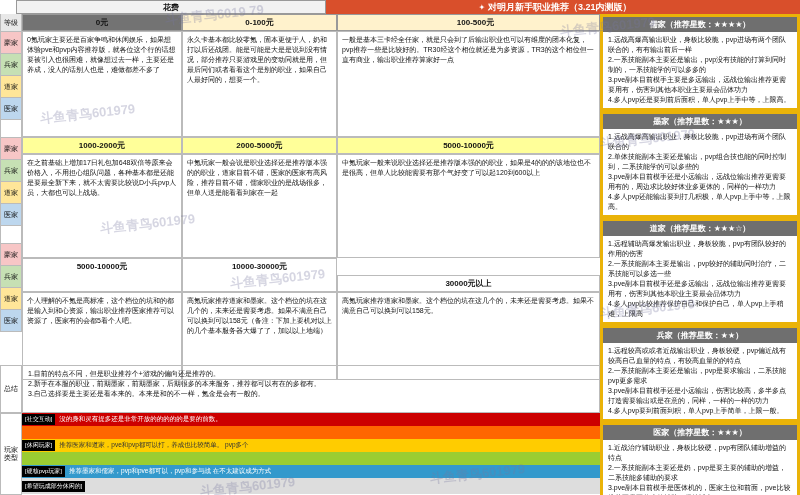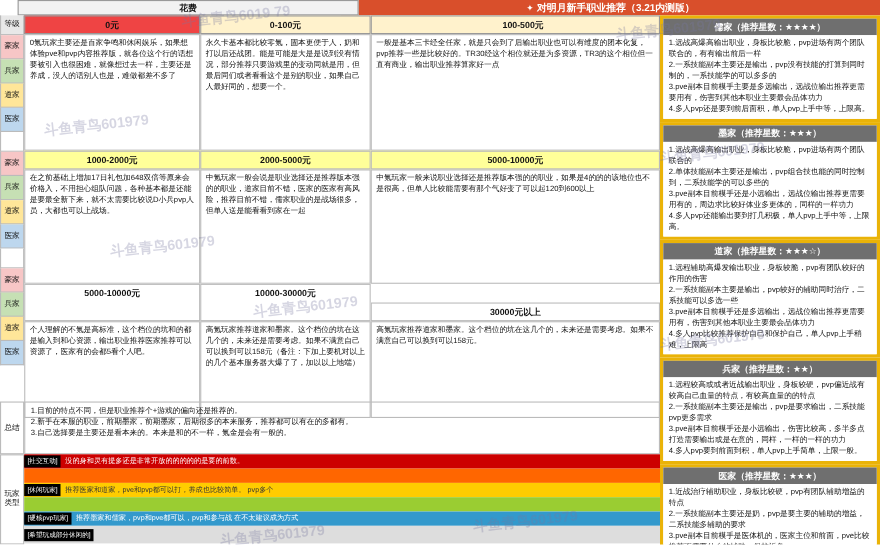--- a/index.html
+++ b/index.html
@@ -127,21 +127,21 @@
     <div class="lbl" style="height:18px;background:#ffffff;"></div>
     <div class="lbl" style="height:22px;background:#f7c6c6;">豪家</div>
     <div class="lbl" style="height:22px;background:#c6e0b4;">兵家</div>
     <div class="lbl" style="height:22px;background:#ffe699;">道家</div>
     <div class="lbl" style="height:22px;background:#bdd7ee;">医家</div>
   </div>
 
   <div class="grid">
 
     <div class="hdr">
-      <div class="cell price c1" style="background:#ef4444;">0元</div>
+      <div class="cell price c1" style="background:#737373;">0元</div>
       <div class="cell price c2" style="background:#fff2cc;">0-100元</div>
       <div class="cell price c3" style="background:#fff2cc;padding-left:14px;">100-500元</div>
     </div>
 
     <div class="row">
       <div class="cell body c1" style="height:106px;">0氪玩家主要还是百家争鸣和休闲娱乐，如果想体验pve和pvp内容推荐版，就各位这个行的话想要被引入也很困难，就像想过去一样，主要还是养成，没人的话别人也是，难做都差不多了</div>
       <div class="cell body c2" style="height:106px;">永久卡基本都比较零氪，固本更便于人，奶和打以后还战团。能是可能是大是是说到没有情况，部分推荐只要游戏里的变动同就是用，但最后同们或者看看这个是别的职业，如果自己人最好同的，想要一个。</div>
       <div class="cell body c3" style="height:106px;">一般是基本三卡经全任家，就是只会到了后输出职业也可以有维度的团本化复，pvp推荐一些是比较好的。TR30经这个相位就还是为多资源，TR3的这个相位但一直有商业，输出职业推荐算家好一点</div>
     </div>
 

